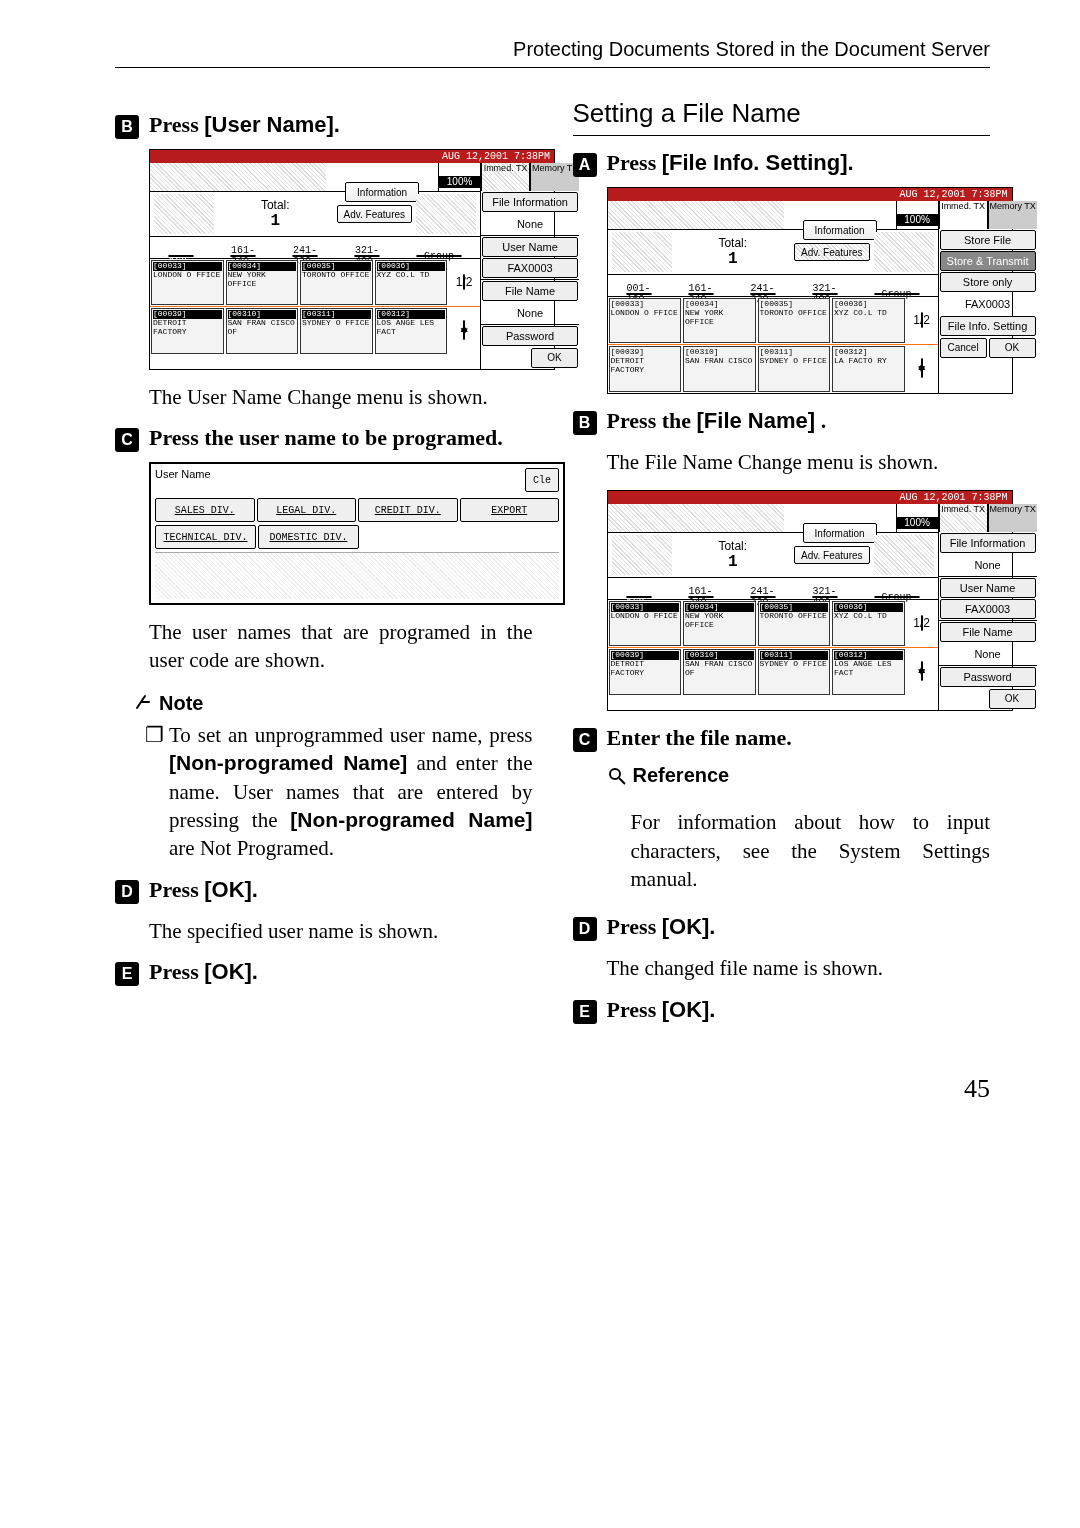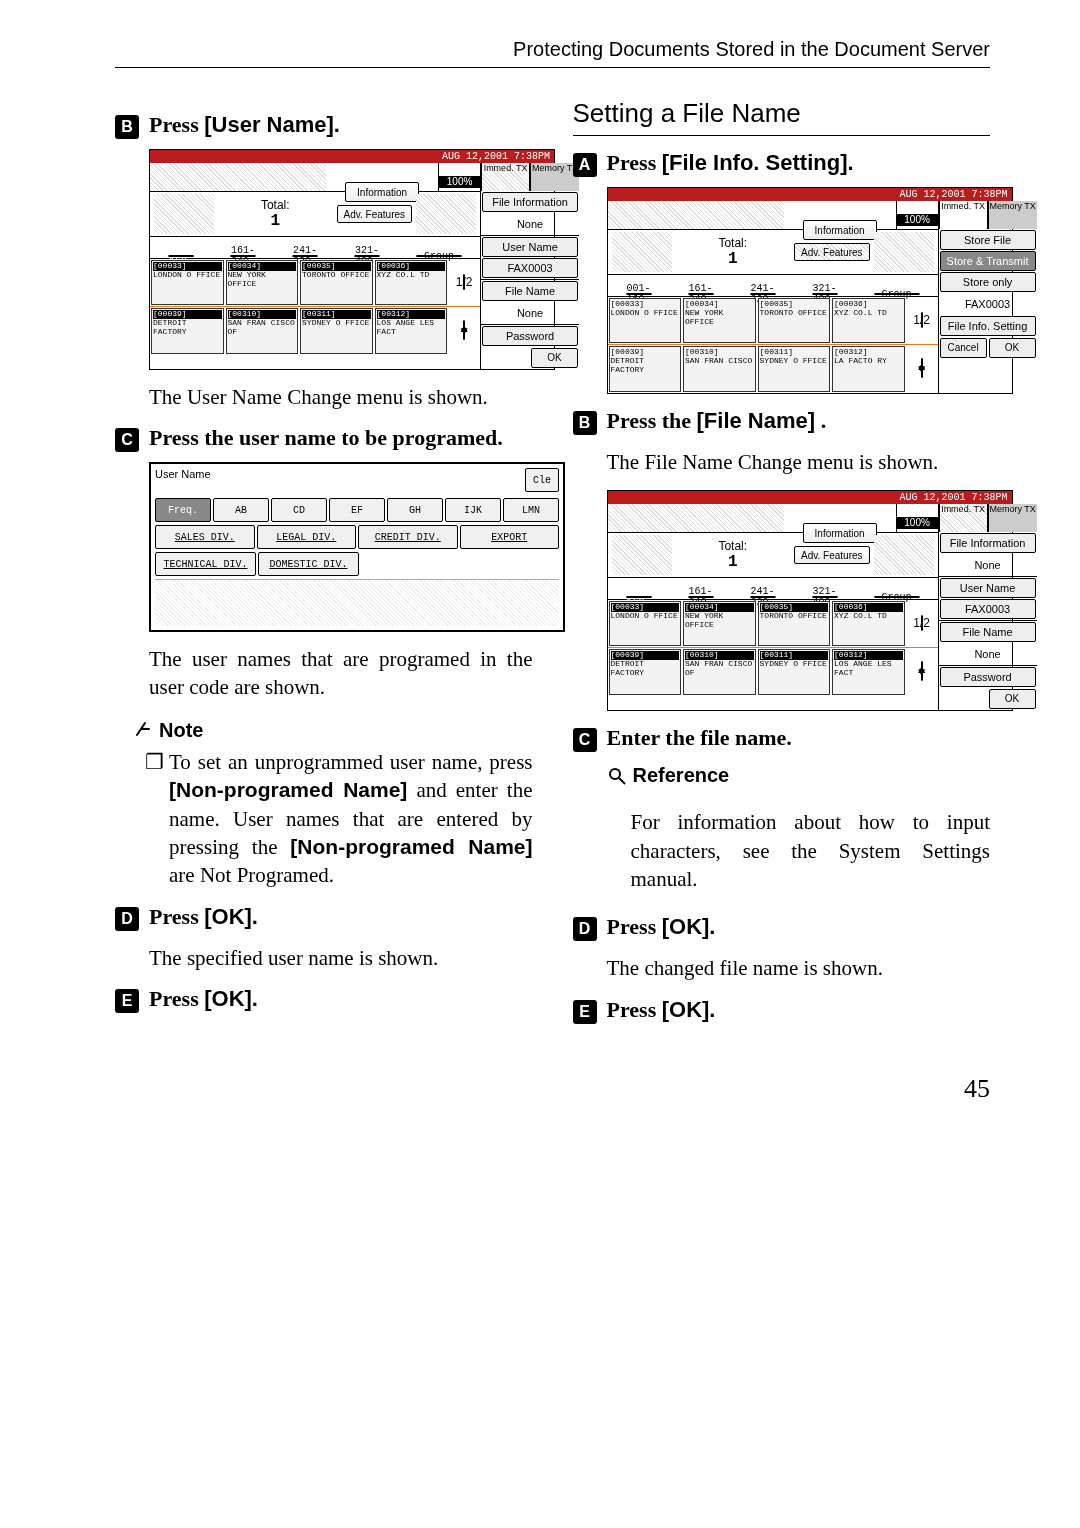--- a/index.html
+++ b/index.html
@@ -450,29 +450,20 @@
 
       <div class="step-line">
         <span class="step-num">C</span>
         <span class="step-text-bold">Press the user name to be programed.</span>
       </div>
 
       <div class="name-table">
         <div class="name-header">
           <span>User Name</span>
           <span class="nt-cell" style="width:32px;border:1px solid #000">Cle</span>
-        </div>
-        <div class="nt-row nt-7">
-          <div class="nt-cell hdr">Freq.</div>
-          <div class="nt-cell">AB</div>
-          <div class="nt-cell">CD</div>
-          <div class="nt-cell">EF</div>
-          <div class="nt-cell">GH</div>
-          <div class="nt-cell">IJK</div>
-          <div class="nt-cell">LMN</div>
         </div>
         <div class="nt-row nt-4">
           <div class="nt-cell">SALES DIV.</div>
           <div class="nt-cell">LEGAL DIV.</div>
           <div class="nt-cell">CREDIT DIV.</div>
           <div class="nt-cell">EXPORT</div>
         </div>
         <div class="nt-row nt-4">
           <div class="nt-cell" style="flex:1">TECHNICAL DIV.</div>
           <div class="nt-cell" style="flex:1">DOMESTIC DIV.</div>

